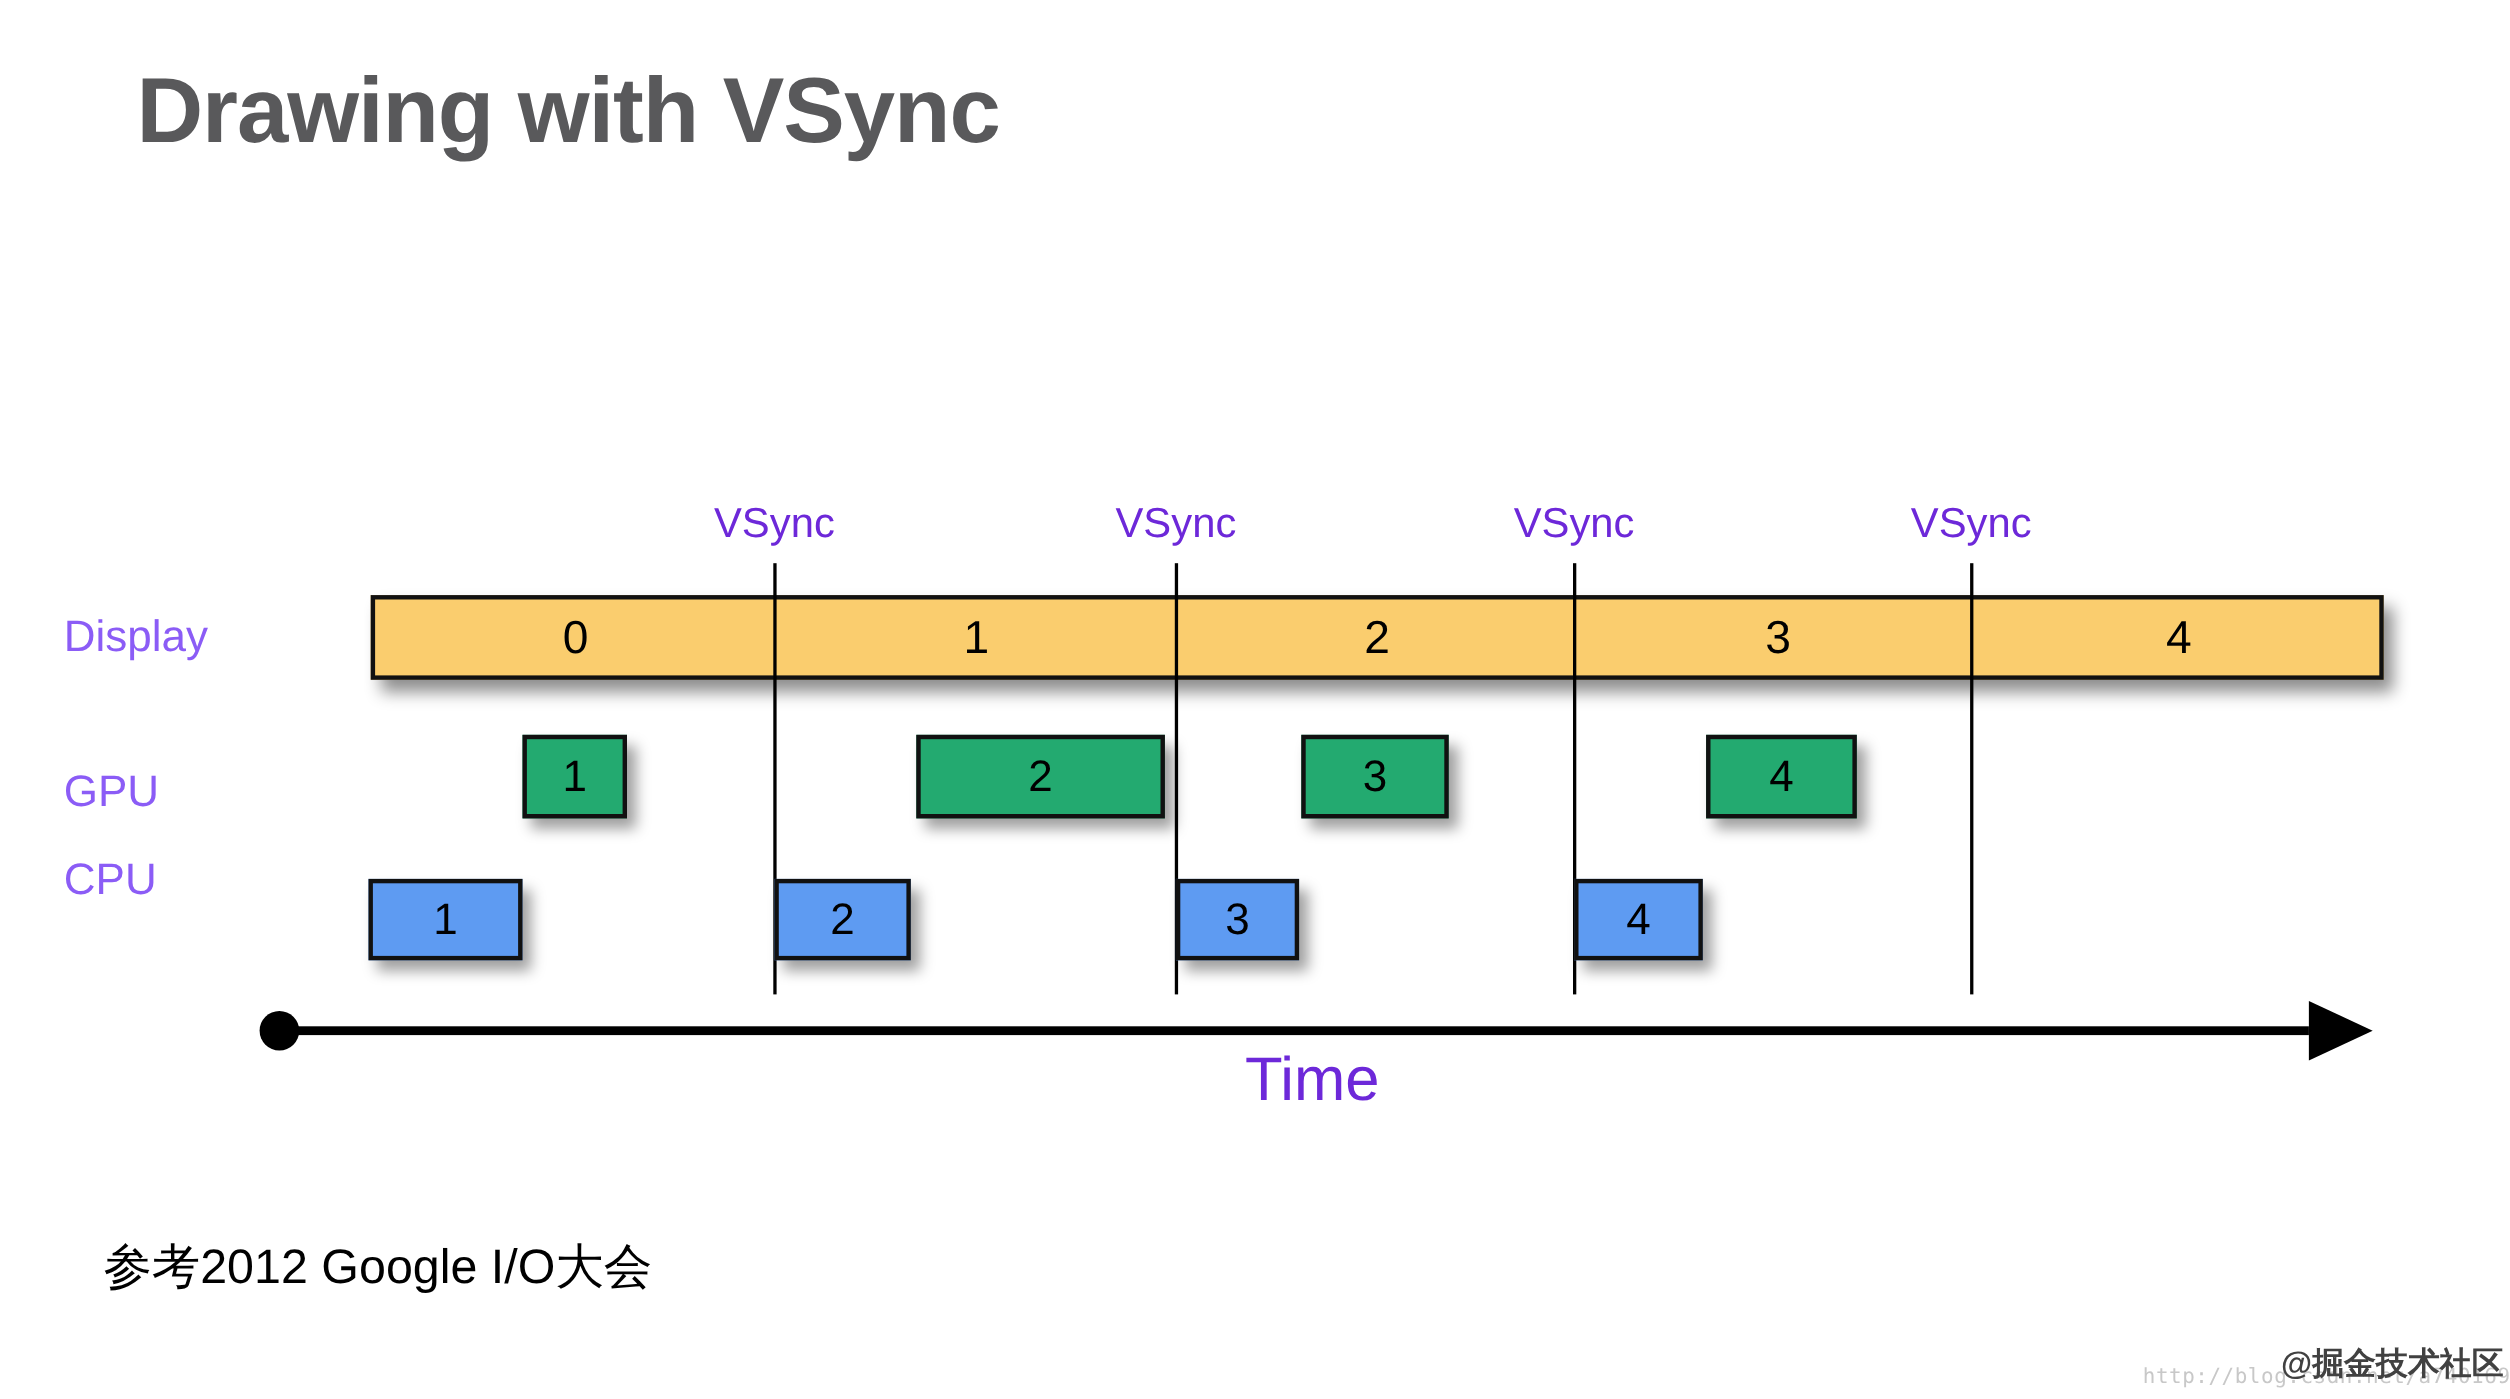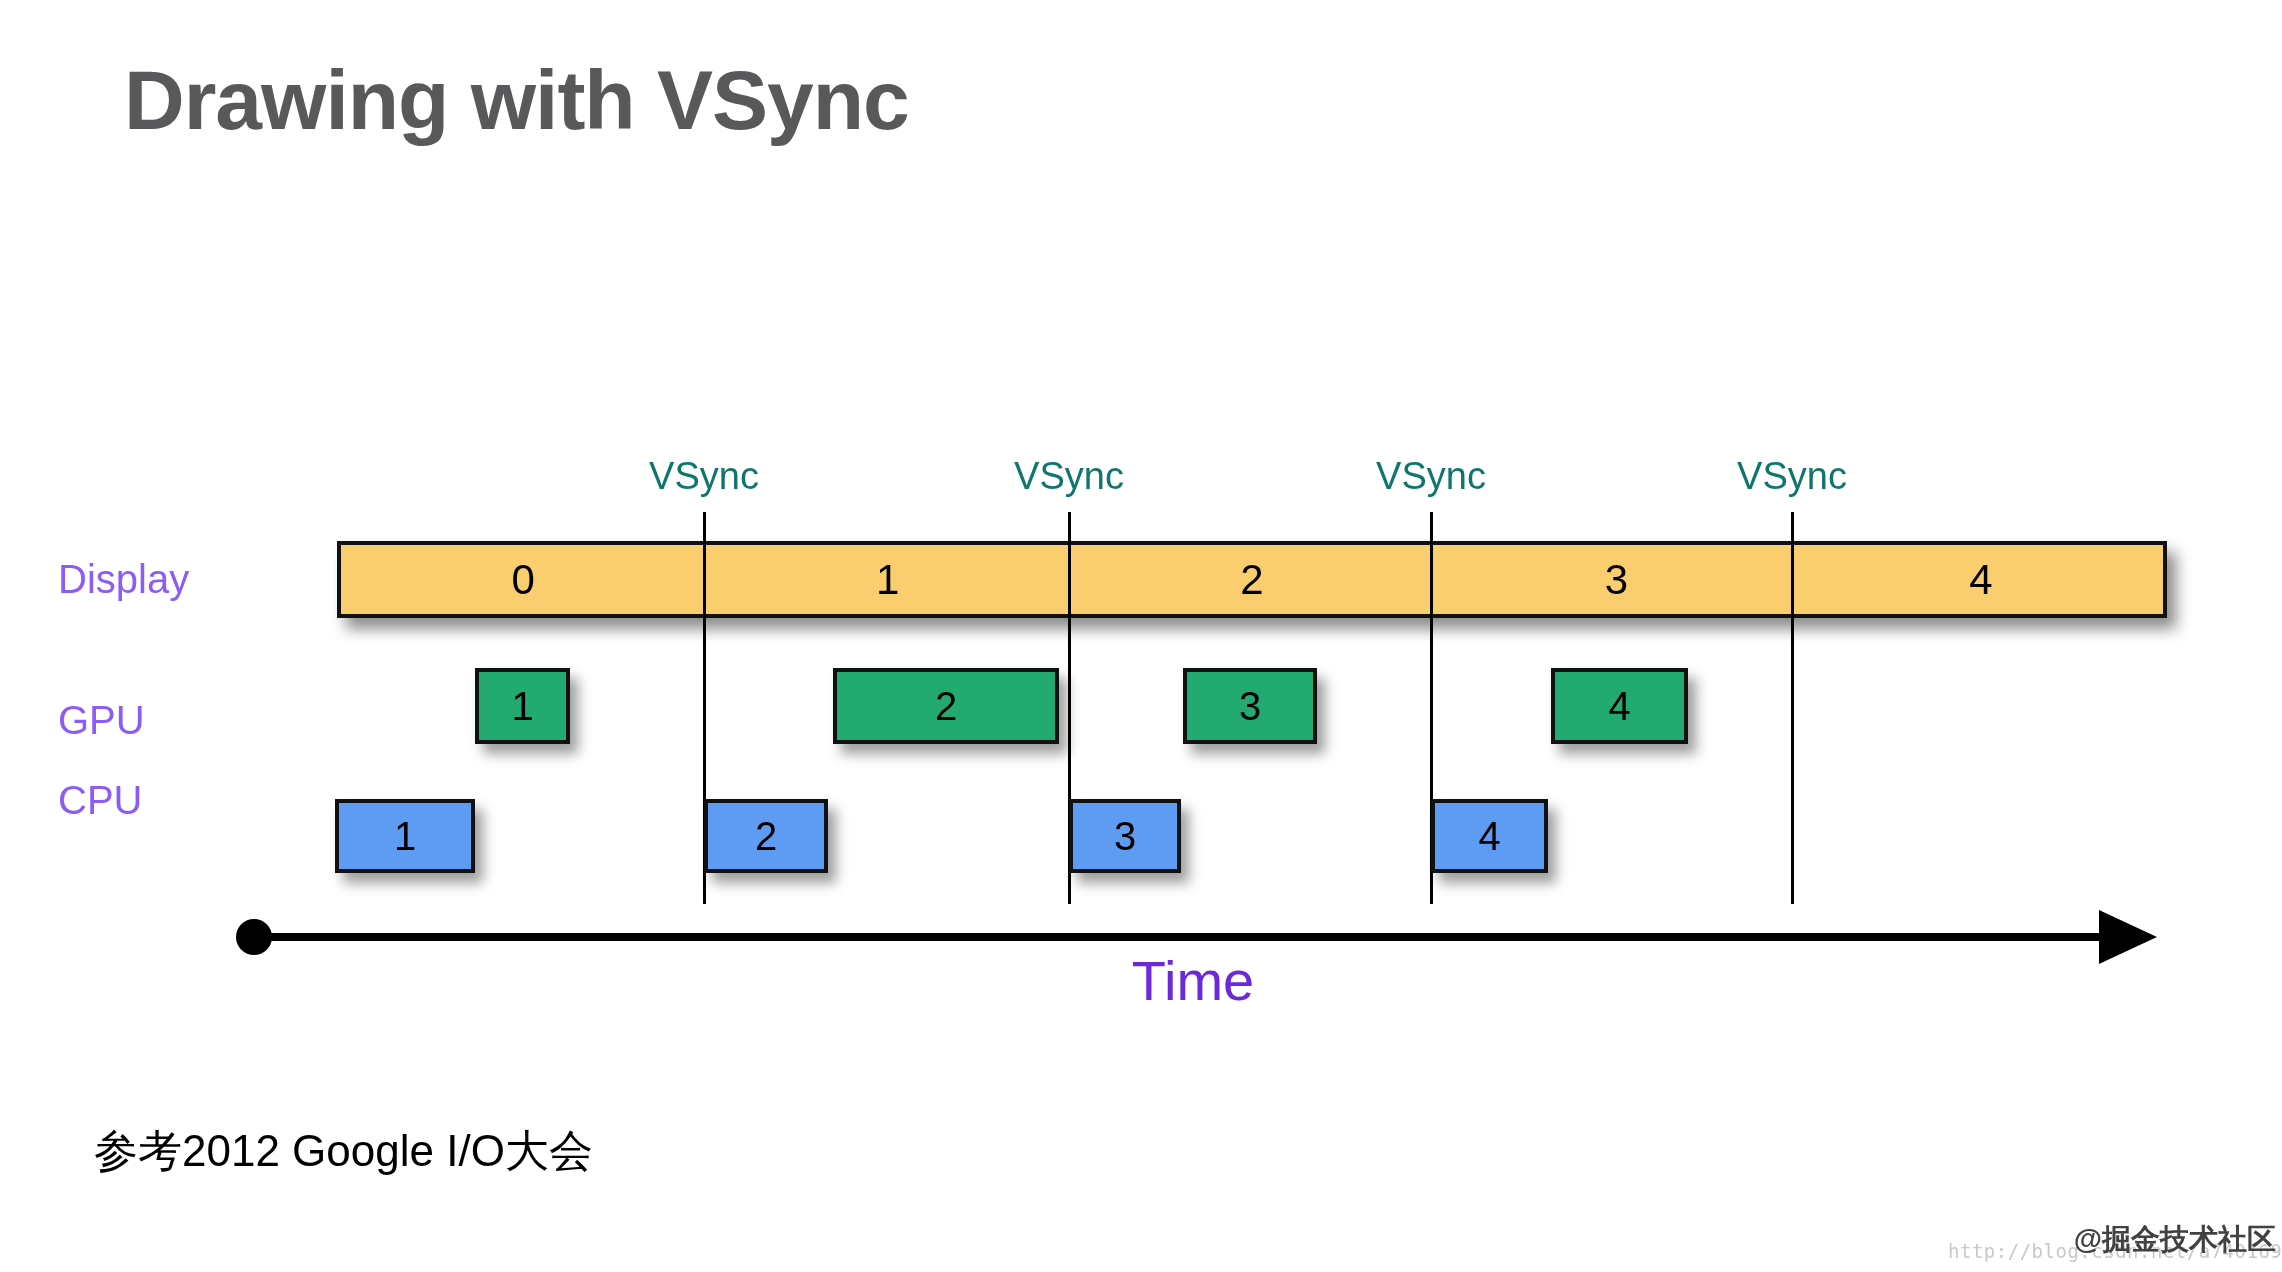--- a/index.html
+++ b/index.html
@@ -19,21 +19,21 @@
     font-weight: 700;
     letter-spacing: -1px;
     color: #59595b;
     margin: 0;
   }
   .vsync-label {
     position: absolute;
     top: 455px;
     transform: translateX(-50%);
     font-size: 38px;
-    color: #0f766e;
+    color: #6d28d9;
     white-space: nowrap;
   }
   .vsync-line {
     position: absolute;
     top: 512px;
     width: 3px;
     height: 392px;
     background: #000;
     z-index: 2;
   }

